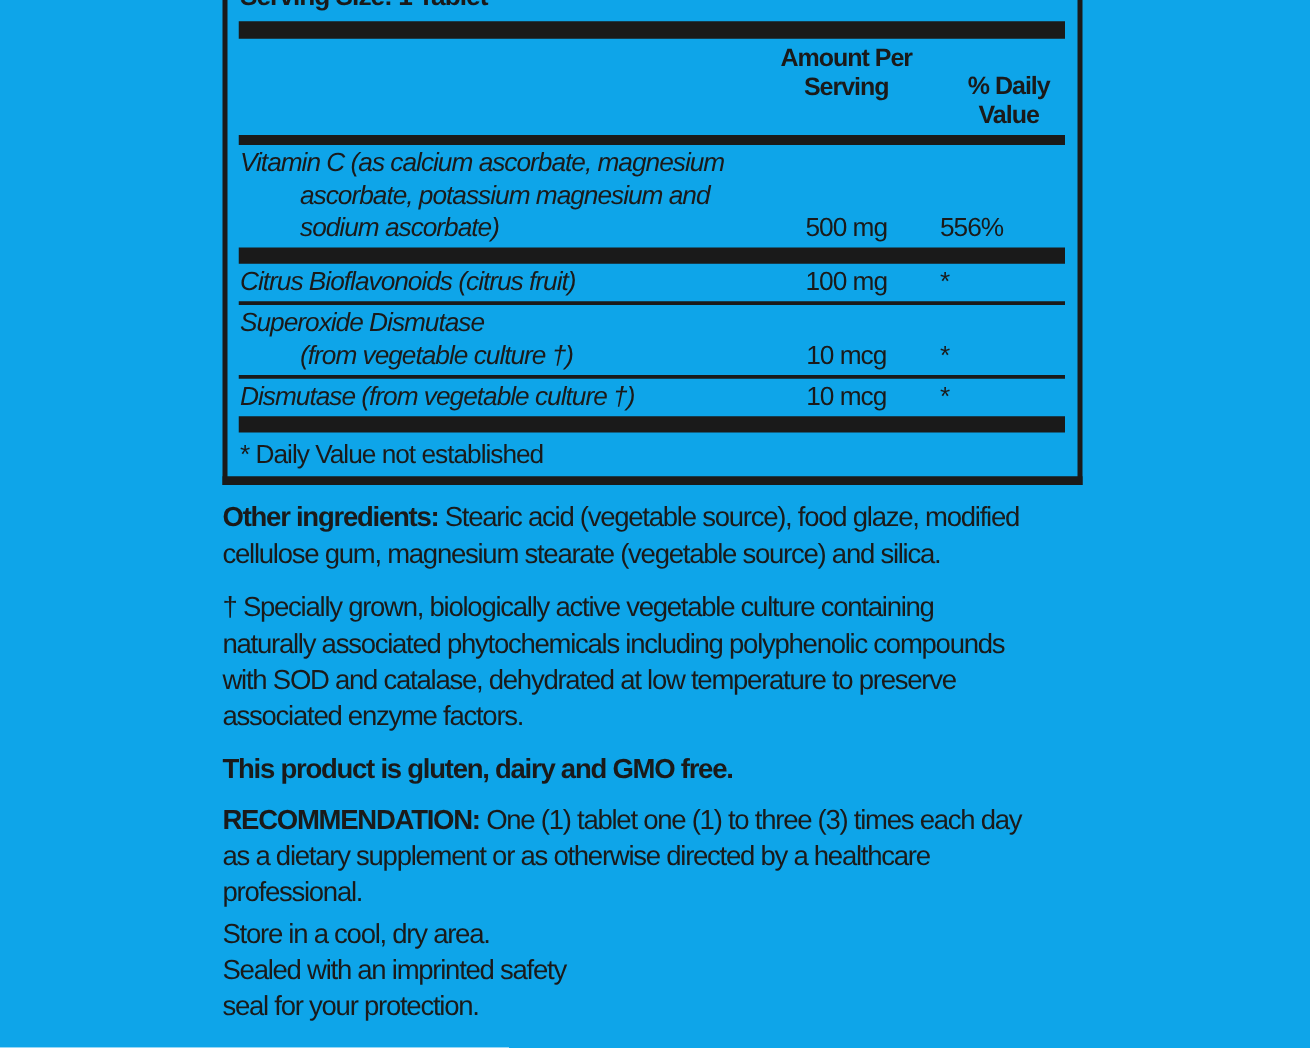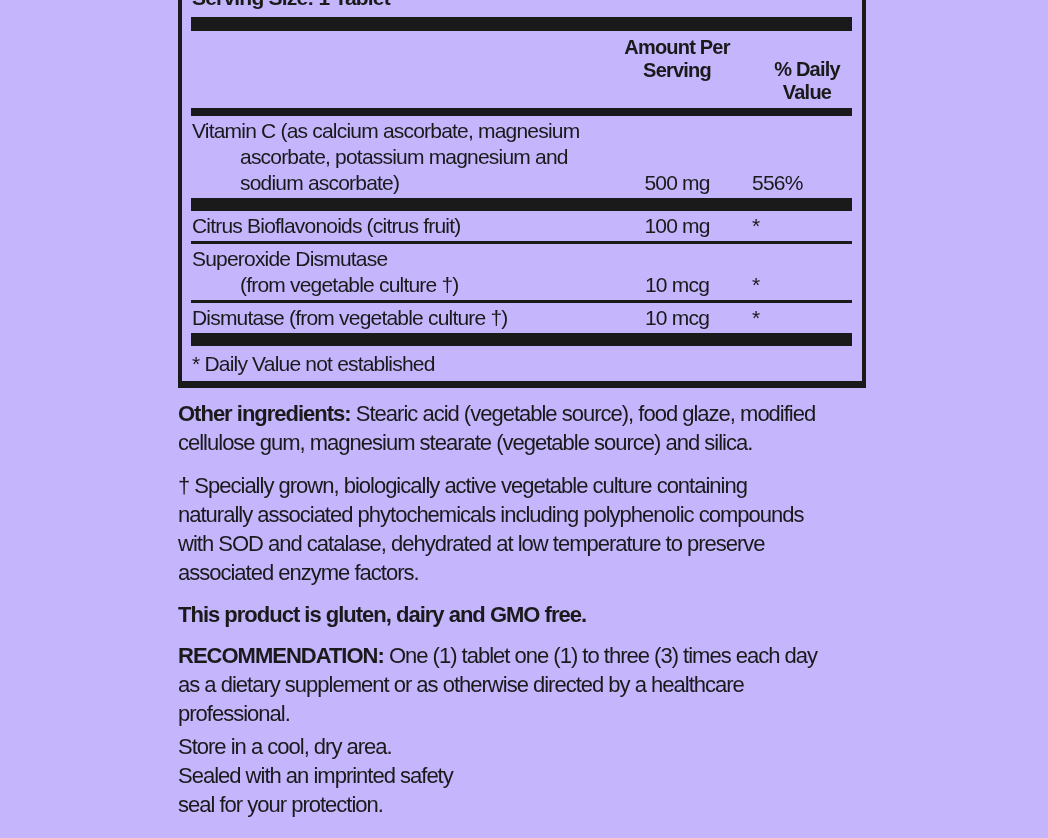--- a/index.html
+++ b/index.html
@@ -1,18 +1,18 @@
 <!DOCTYPE html>
 <html><head>
 <meta charset="utf-8">
 <style>
   html,body { margin:0; padding:0; background:#ffffff; }
   .page {
     position:relative; width:1048px; height:838px; overflow:hidden;
-    background:#c4b5fd; color:#1a1a1a;
+    background:#0ea5e9; color:#1a1a1a;
     font-family:"Liberation Sans","DejaVu Sans",sans-serif;
   }
   .content { position:absolute; left:178px; top:0; width:690px; }
 
   
   .facts {
     box-sizing:border-box; width:688px;
     border-left:4px solid #1a1a1a; border-right:4px solid #1a1a1a;
     border-bottom:7px solid #1a1a1a;
   }
@@ -34,21 +34,21 @@
     text-align:center; letter-spacing:-0.8px;
   }
   .hcol-amt { width:150px; }
   .hcol-dv  { width:110px;margin-top:22px; }
 
   .frow {
     display:flex; align-items:flex-end;
     padding:2px 0 2px 10px;
     font-size:21px; line-height:26px; letter-spacing:-0.8px;
   }
-  .fname { flex:1; }
+  .fname { flex:1;font-style:italic; }
   .fline.indent { padding-left:48px; }
   .famt { width:150px; text-align:center; white-space:nowrap; }
   .fdv  { width:110px; white-space:nowrap; }
 
   .footnote {
     font-weight:normal; font-size:21px; line-height:26px;
     padding:5px 10px 4px 10px; letter-spacing:-0.8px;
   }
 
   

